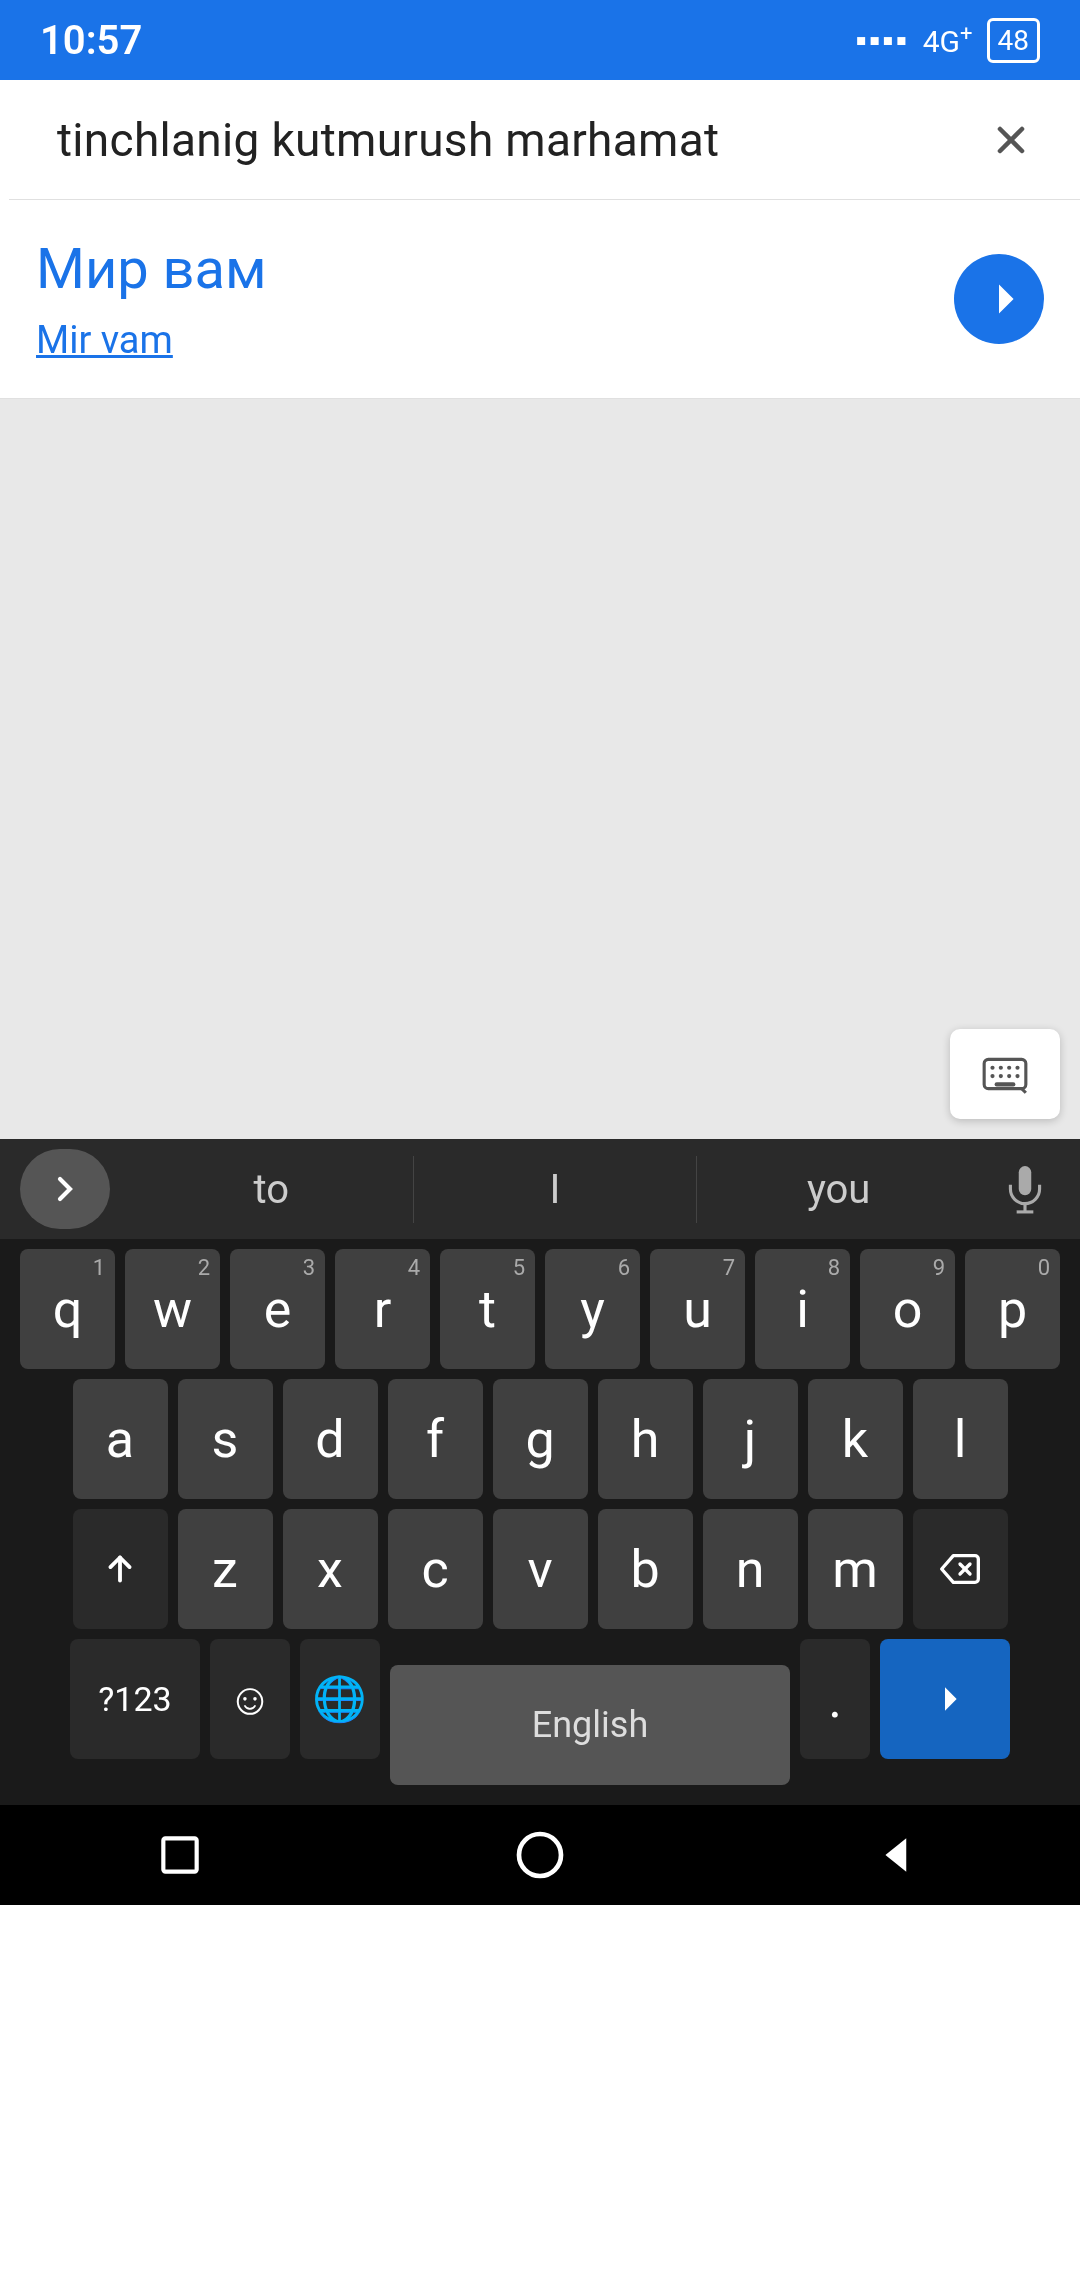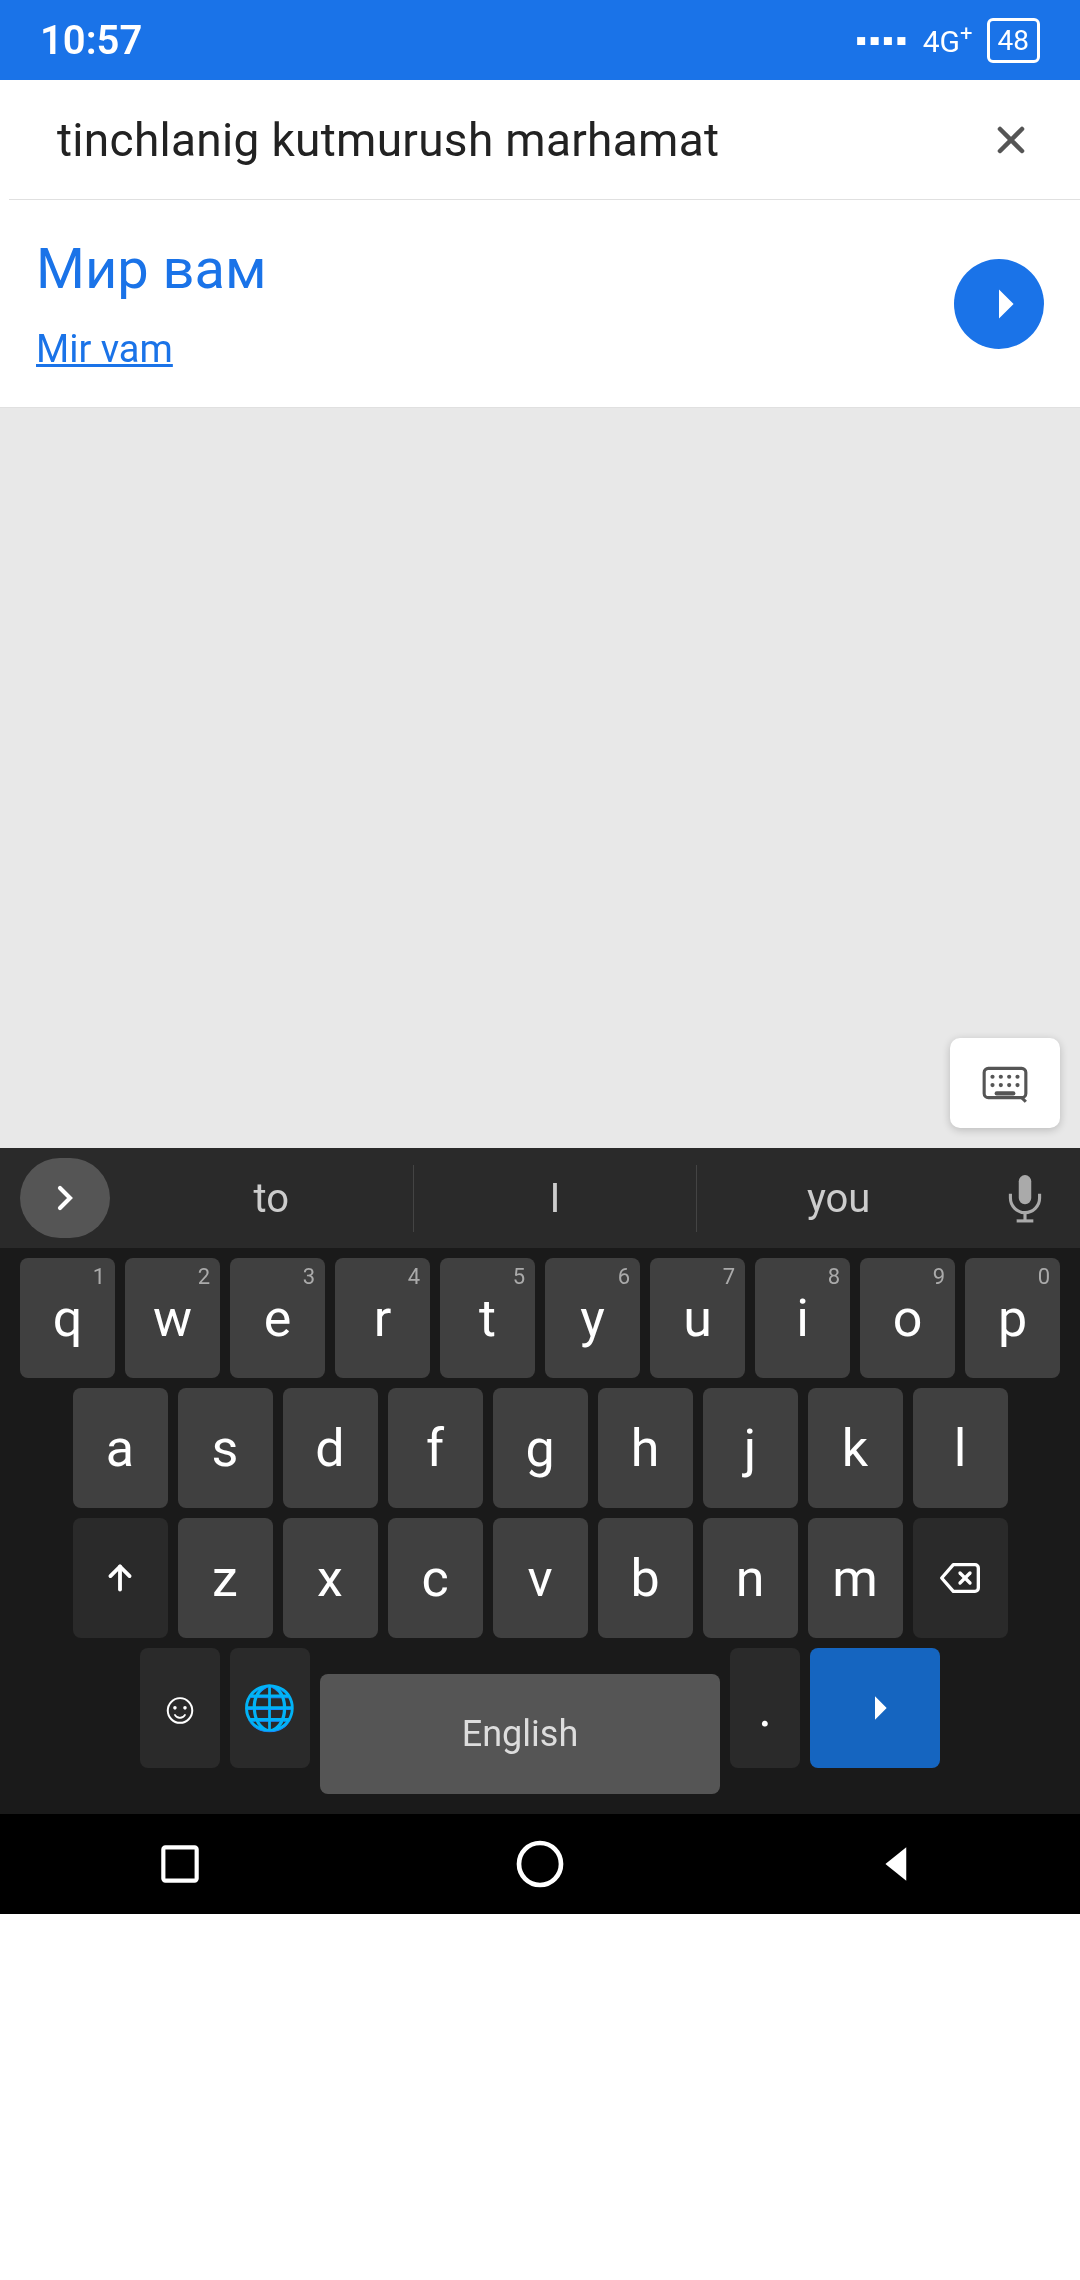--- a/index.html
+++ b/index.html
@@ -79,21 +79,21 @@
       background: #fff;
       padding: 36px 36px 36px 36px;
       border-bottom: 1px solid #e0e0e0;
       display: flex;
       align-items: center;
       justify-content: space-between;
     }
     .translation-text-block {
       display: flex;
       flex-direction: column;
-      gap: 25px;
+      gap: 16px;
     }
     .translation-main {
       font-size: 56px;
       color: #1a73e8;
       font-weight: 400;
     }
     .translation-romanized {
       font-size: 38px;
       color: #1a73e8;
       font-weight: 400;
@@ -405,20 +405,21 @@
       <div class="key key-delete">
         <svg width="46" height="40" viewBox="0 0 24 24" fill="none" stroke="white" stroke-width="2" stroke-linecap="round" stroke-linejoin="round">
           <path d="M21 4H8l-7 8 7 8h13a2 2 0 0 0 2-2V6a2 2 0 0 0-2-2z"></path>
           <line x1="18" y1="9" x2="12" y2="15"></line>
           <line x1="12" y1="9" x2="18" y2="15"></line>
         </svg>
       </div>
     </div>
 
     <div class="key-row">
+      <div class="key key-special key-bottom-left" style="font-size:34px; max-width:130px; flex:1.4;">?123</div>
       <div class="key key-emoji" style="max-width:80px; flex:0.8; font-size:44px;">☺</div>
       <div class="key key-globe" style="max-width:80px; flex:0.8; font-size:44px;">🌐</div>
       <div class="key key-space" style="font-size:36px; color:#ddd; max-width:400px; flex:4.5; background:#555;">English</div>
       <div class="key key-special" style="max-width:70px; flex:0.7; font-size:52px;">.</div>
       <div class="key key-action" style="max-width:130px; flex:1.4; background:#1565c0;">
         <svg width="46" height="40" viewBox="0 0 24 24" fill="white">
           <path d="M5 12h14M12 5l7 7-7 7"></path>
         </svg>
       </div>
     </div>

